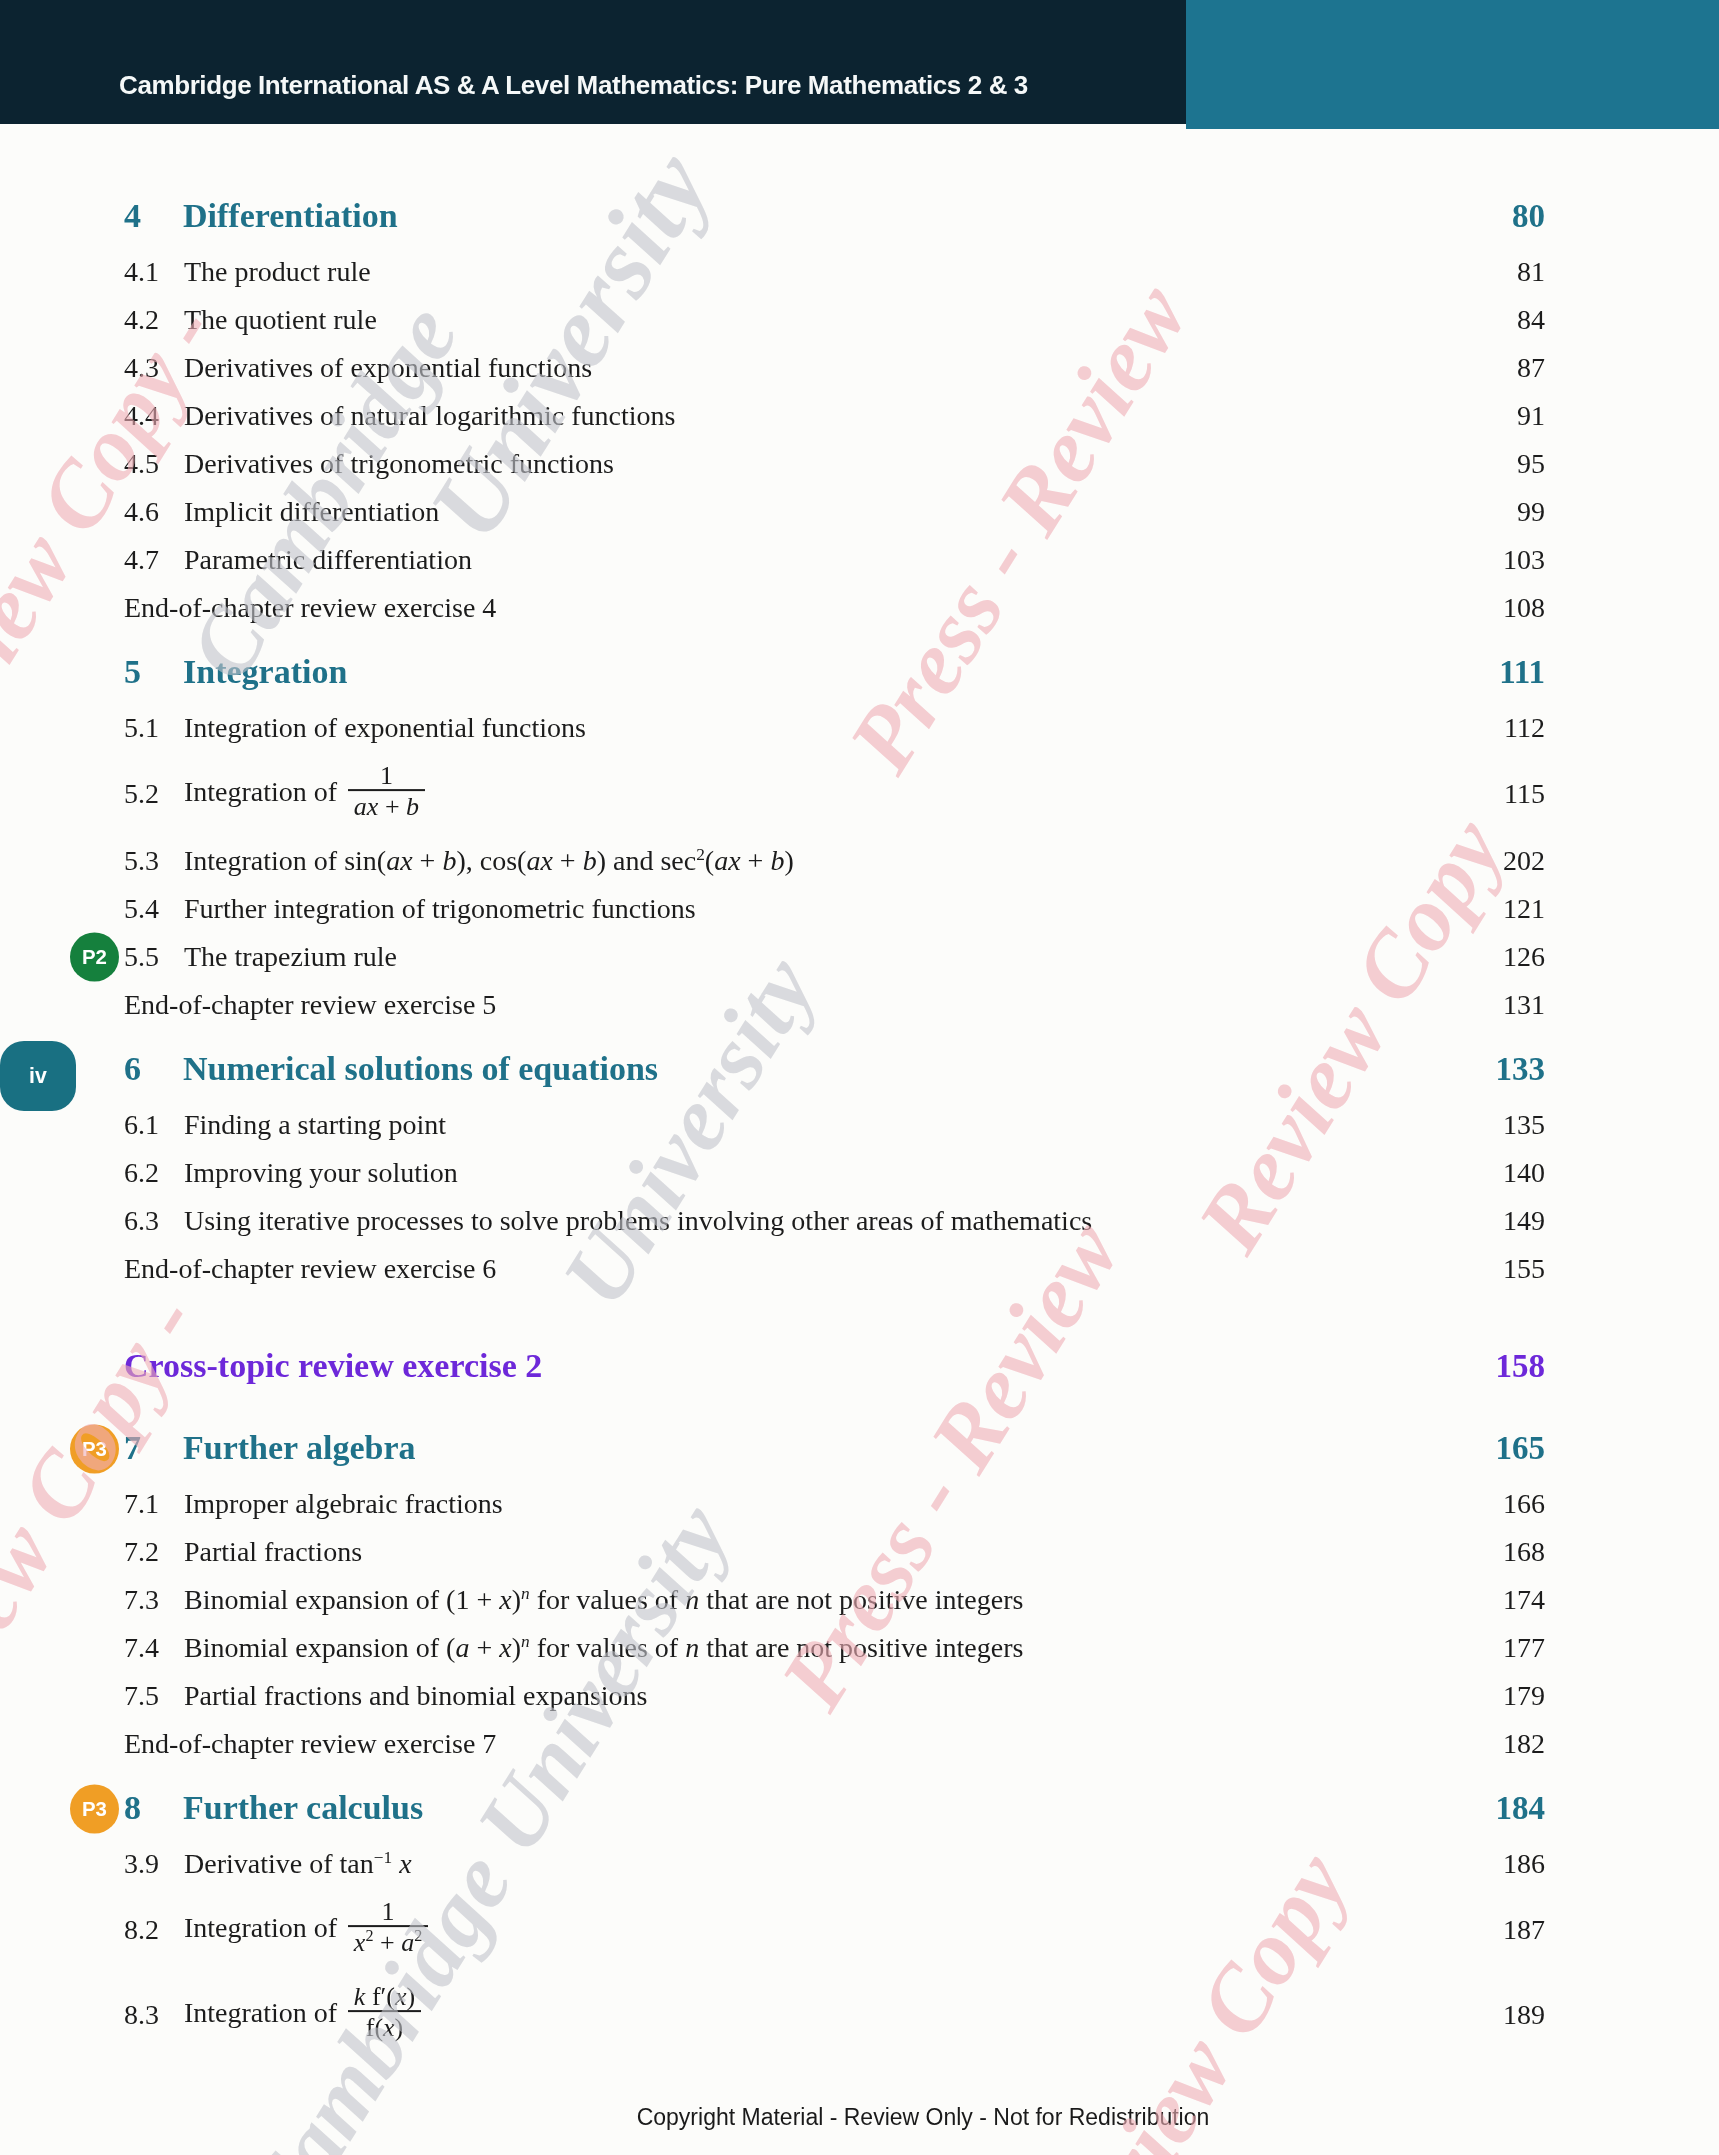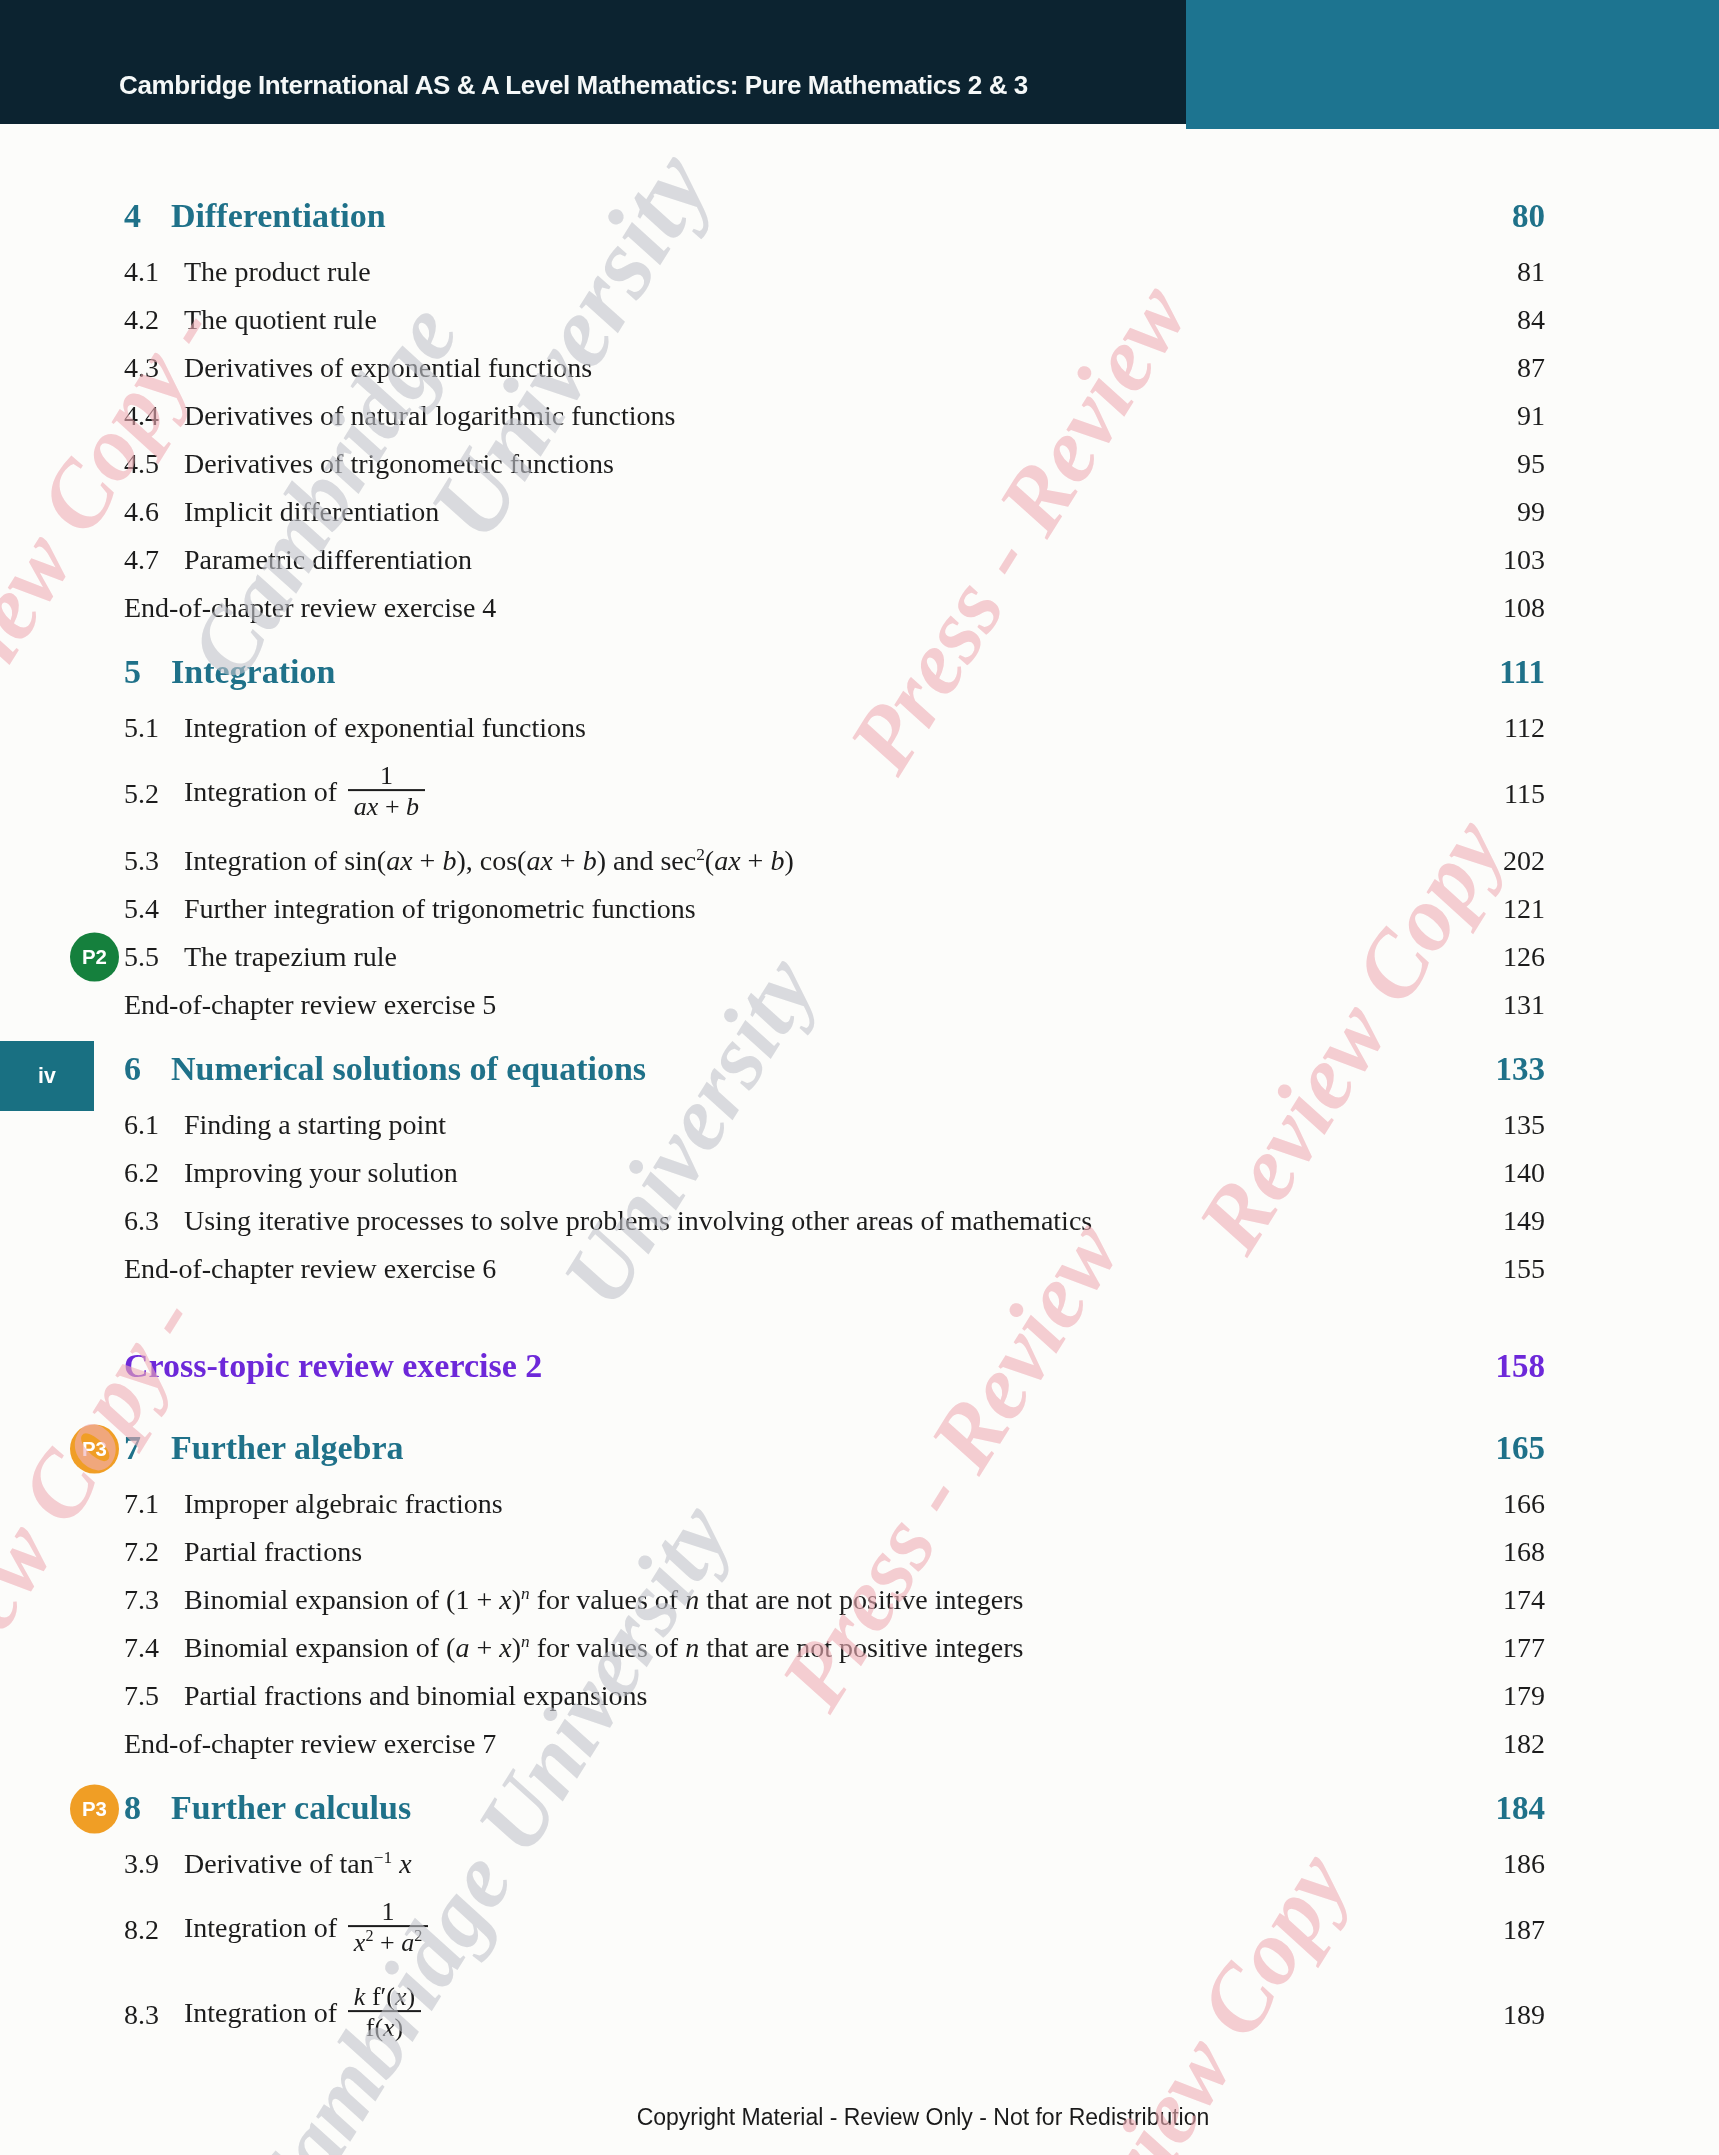--- a/index.html
+++ b/index.html
@@ -22,23 +22,23 @@
     font-family:"Liberation Sans", sans-serif;
     font-weight:bold;font-size:26px;letter-spacing:-0.4px;
     color:#f5f8f8;white-space:nowrap;text-align:center;
   }
   .header-teal-block{
     position:absolute;top:0;left:1186px;right:0;height:129px;
     background:#1d7490;
   }
   
   .page-tab{
-    position:absolute;left:0;top:1041px;width:94px;height:70px;
+    position:absolute;left:0;top:1041px;width:76px;height:70px;
     background:#197082;
-    display:flex;align-items:center;justify-content:center;
+    display:flex;align-items:center;justify-content:center;border-radius:24px;
   }
   .page-tab span{
     font-family:"Liberation Sans", sans-serif;
     font-weight:bold;font-size:21.3px;color:#ffffff;
   }
   
   .watermark-layer{
     position:absolute;inset:0;pointer-events:none;z-index:5;
   }
   .wm{
@@ -66,21 +66,21 @@
   .row .ititle{flex:1;padding-right:9.7px;}
   .row .ipg{flex:none;width:107px;text-align:right;}
   .chapter-row{
     display:flex;align-items:baseline;min-height:41px;
     margin-top:21.3px;margin-bottom:9.7px;position:relative;
     font-weight:bold;font-size:34px;color:#1f7189;
   }
   .chapter-row.first{margin-top:0;}
   .chapter-row.after-cross{margin-top:41px;}
   .chapter-row .cnum{flex:none;width:47px;}
-  .chapter-row .ctitle{flex:1;}
+  .chapter-row .ctitle{flex:1;margin-left:12px;}
   .chapter-row .cpg{flex:none;text-align:right;font-size:33px;}
   .cross-row{
     display:flex;align-items:baseline;min-height:41px;
     margin-top:54px;margin-bottom:9.7px;
     font-weight:bold;font-size:34px;color:#6d28d9;
   }
   .cross-row .ctitle{flex:1;}
   .cross-row .cpg{flex:none;text-align:right;font-size:33px;}
   .review-row .ititle{padding-left:0;}
   

